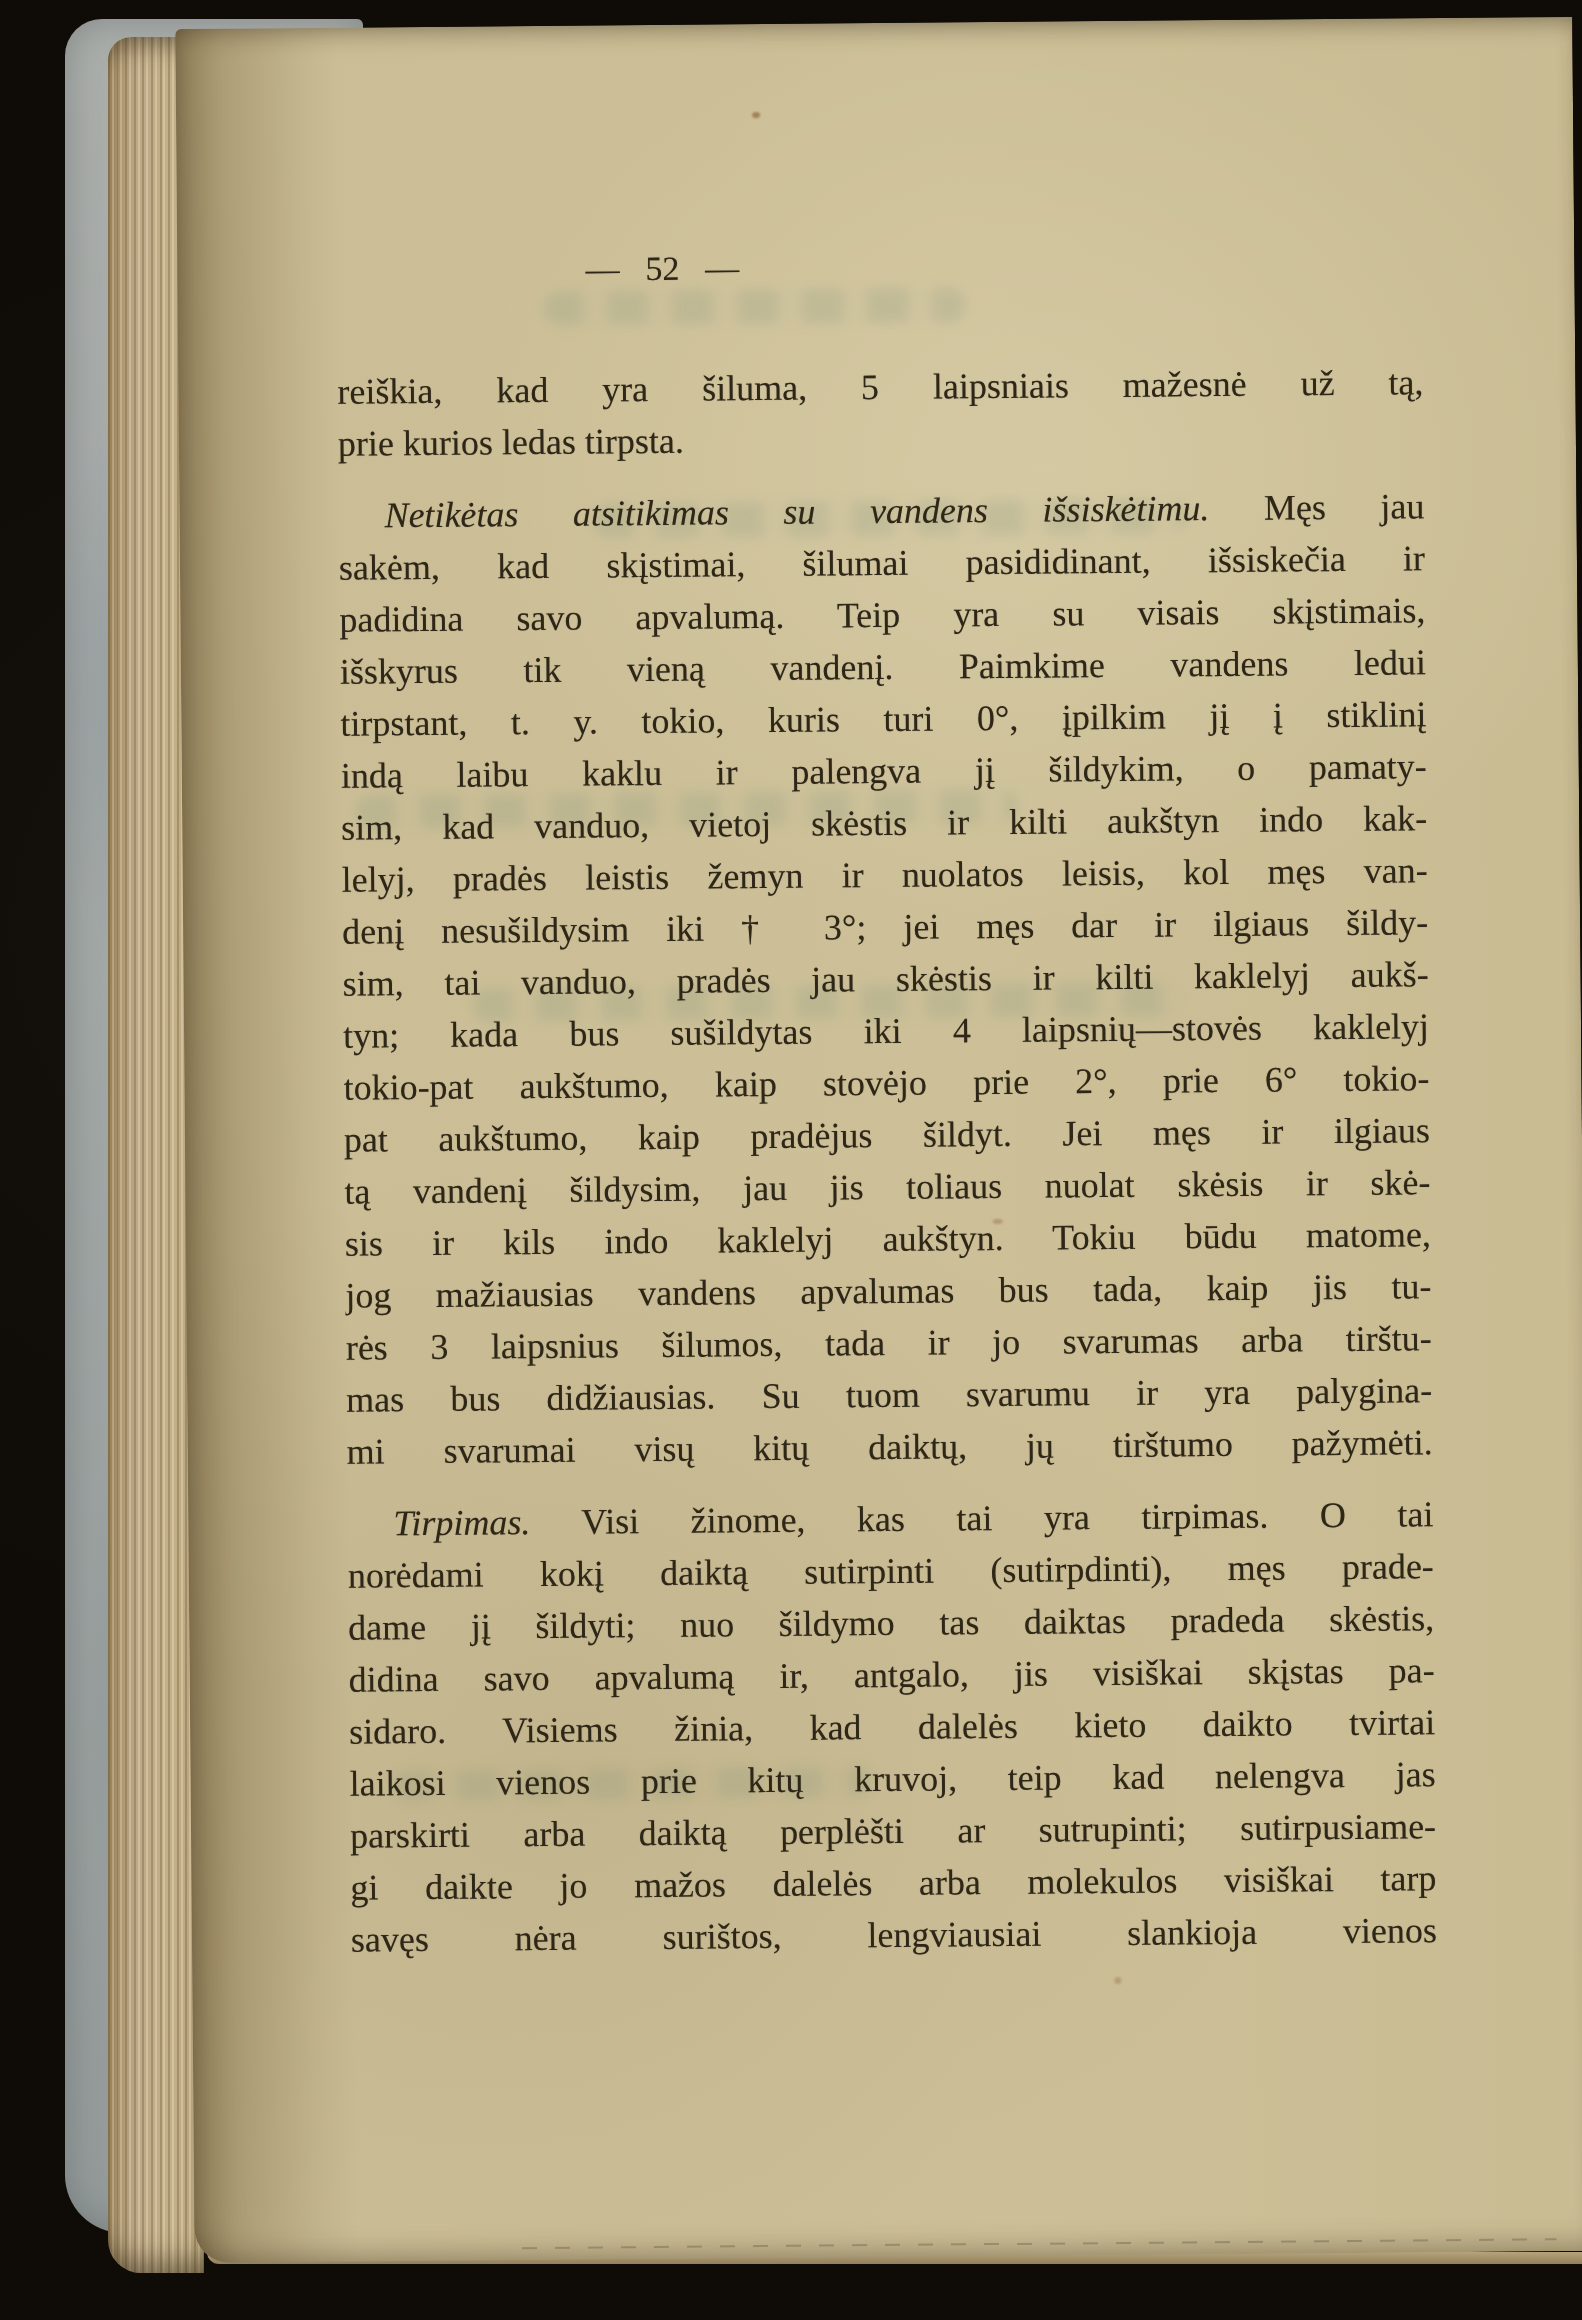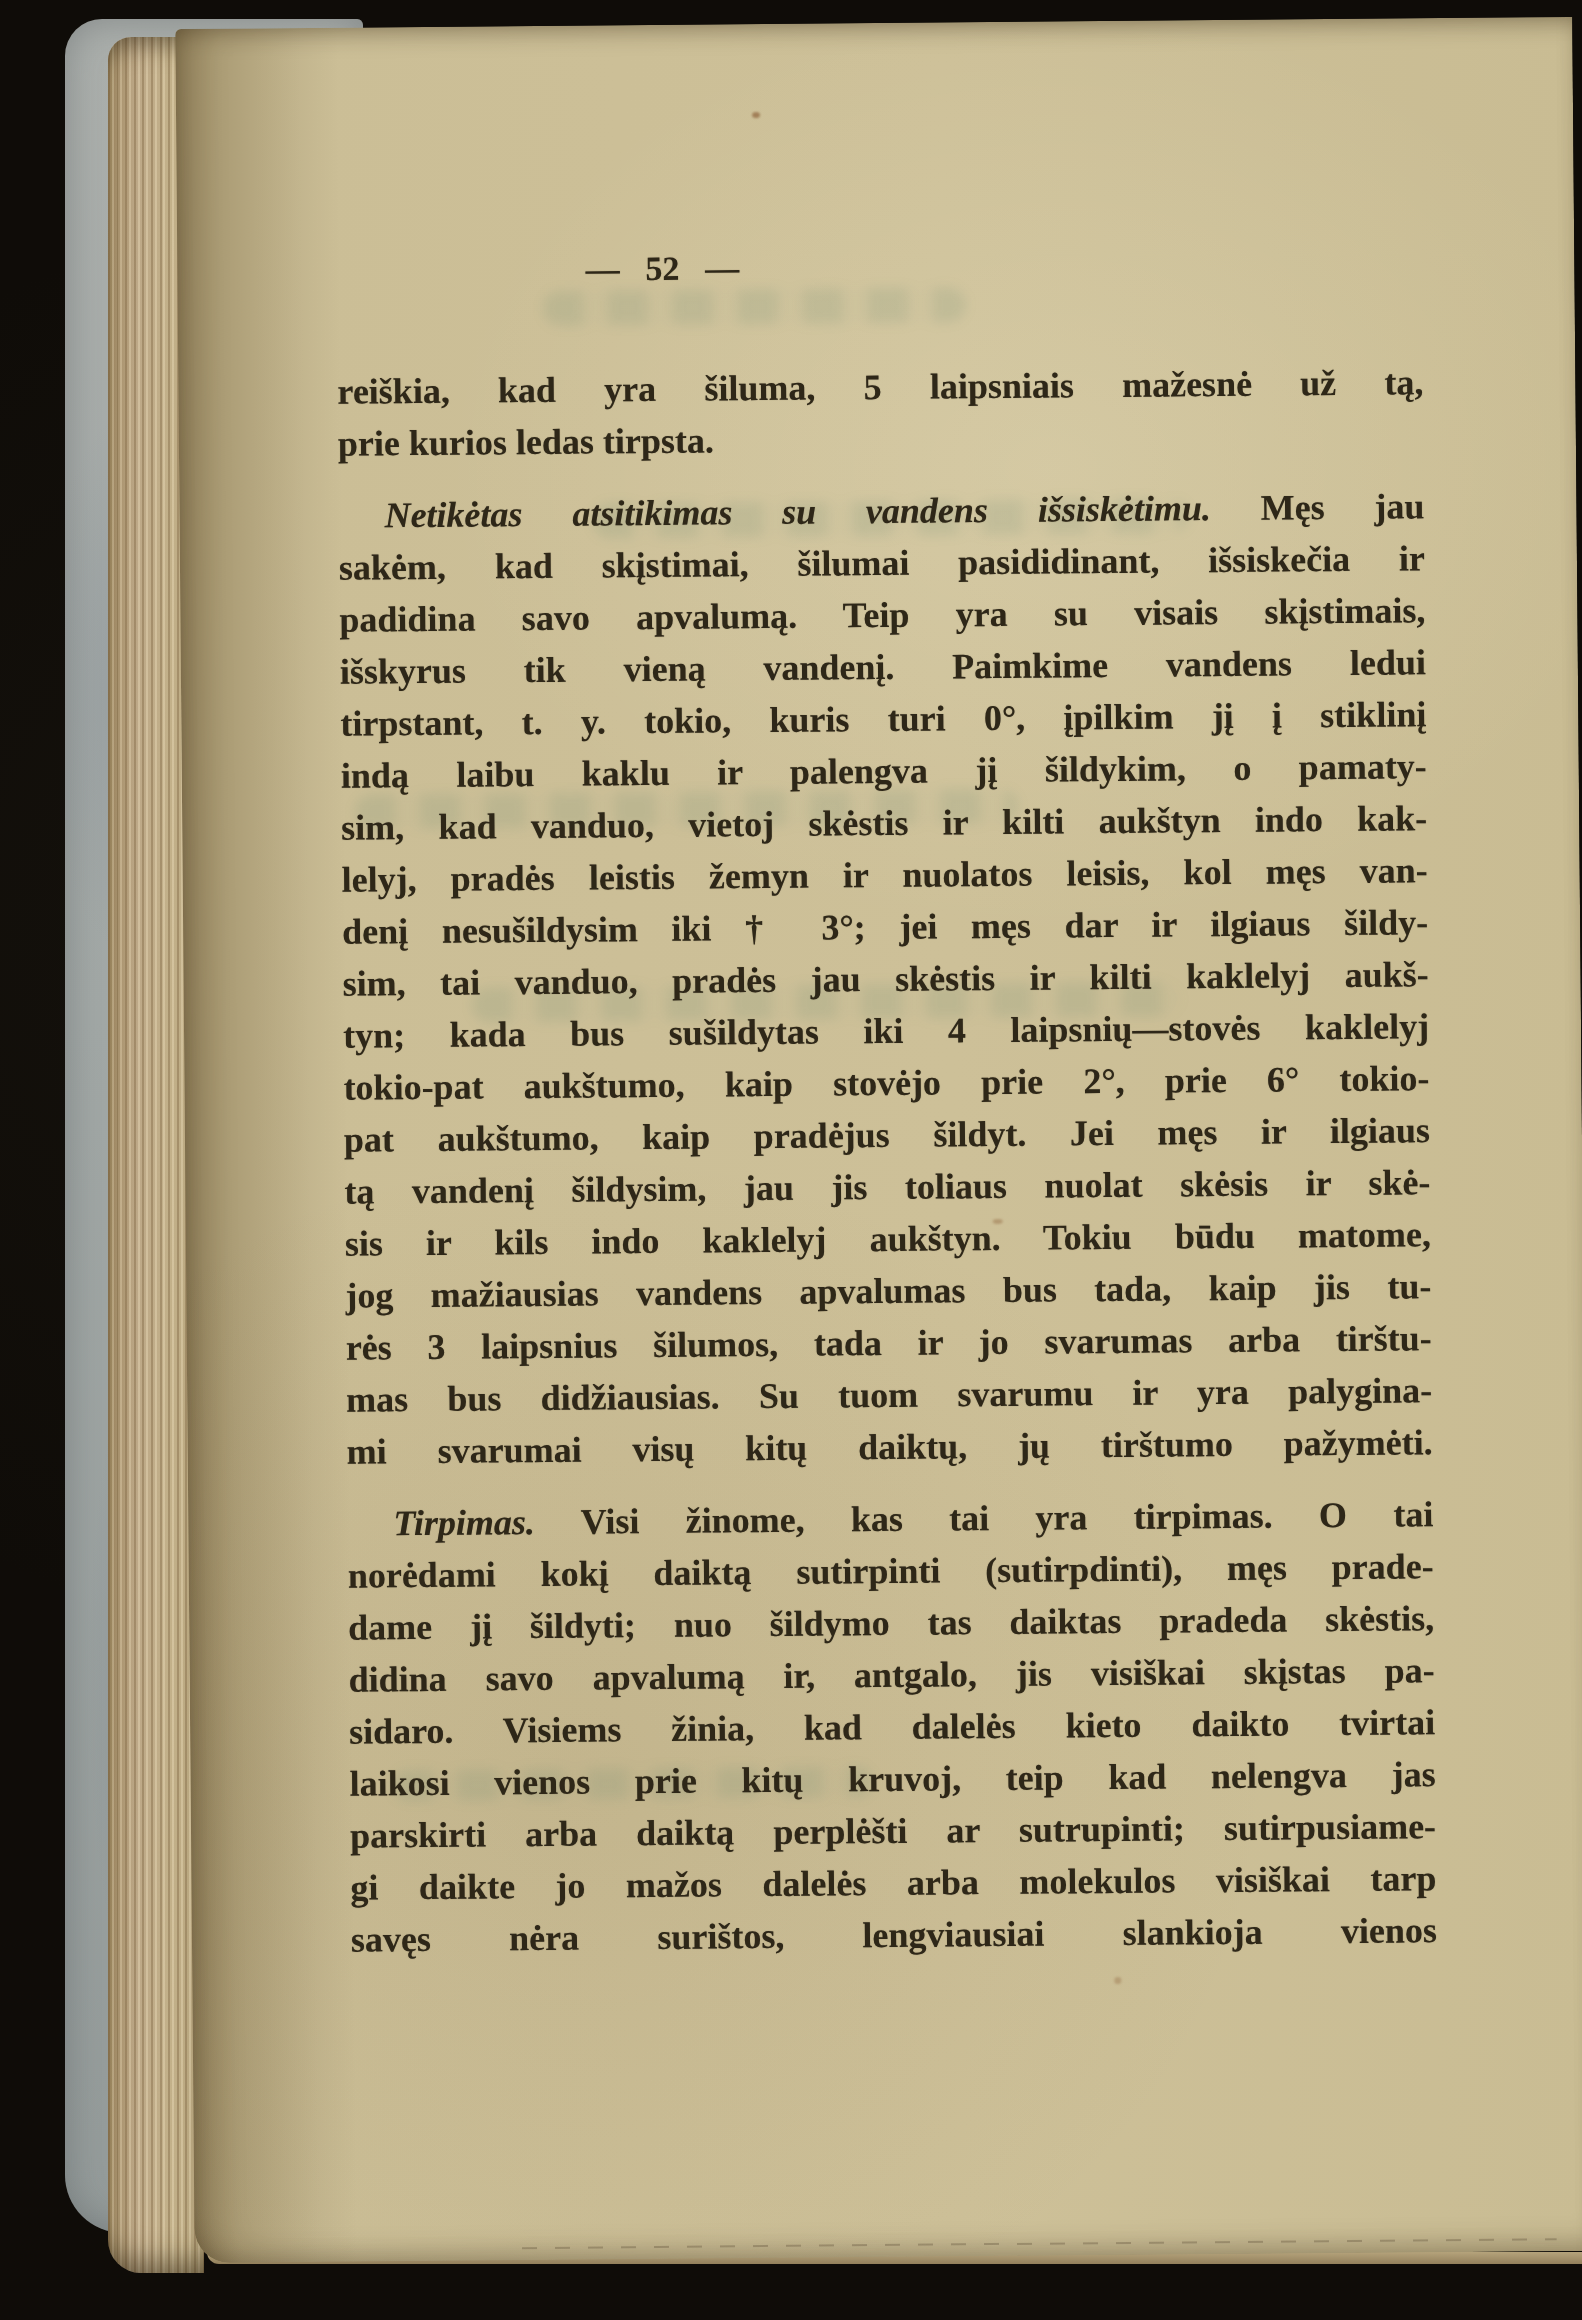--- a/index.html
+++ b/index.html
@@ -8,21 +8,20 @@
     background:#100d08;
     position:relative;
     overflow:hidden;
     font-family:"Liberation Serif","DejaVu Serif",serif;
   }
   
   .scene{position:absolute;inset:0;
     background:
       radial-gradient(ellipse 1345px 1057px at 30% 40%, rgba(40,36,26,.25), transparent 70%),
       #0f0c08;
-    font-weight: bold;
   }
   
   .endpaper{
     position:absolute;left:65px;top:19px;width:298px;height:2214px;
     border-radius:37px 5.8px 5.8px 58px;
     background:
       radial-gradient(ellipse 115px 384px at 20% 30%, rgba(130,140,150,.35), transparent 70%),
       radial-gradient(ellipse 96px 480px at 30% 75%, rgba(110,120,135,.30), transparent 70%),
       linear-gradient(178deg,#abafac 0%,#a2a8a6 45%,#949b9a 100%);
     box-shadow:inset 0 0 38px rgba(60,65,70,.35);

